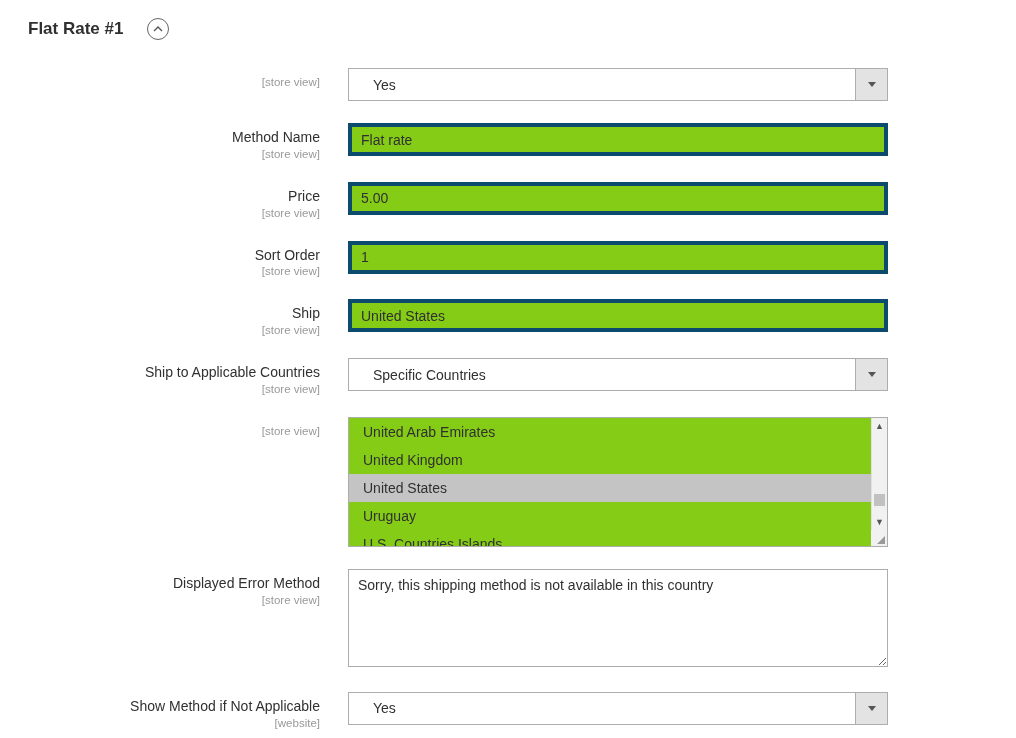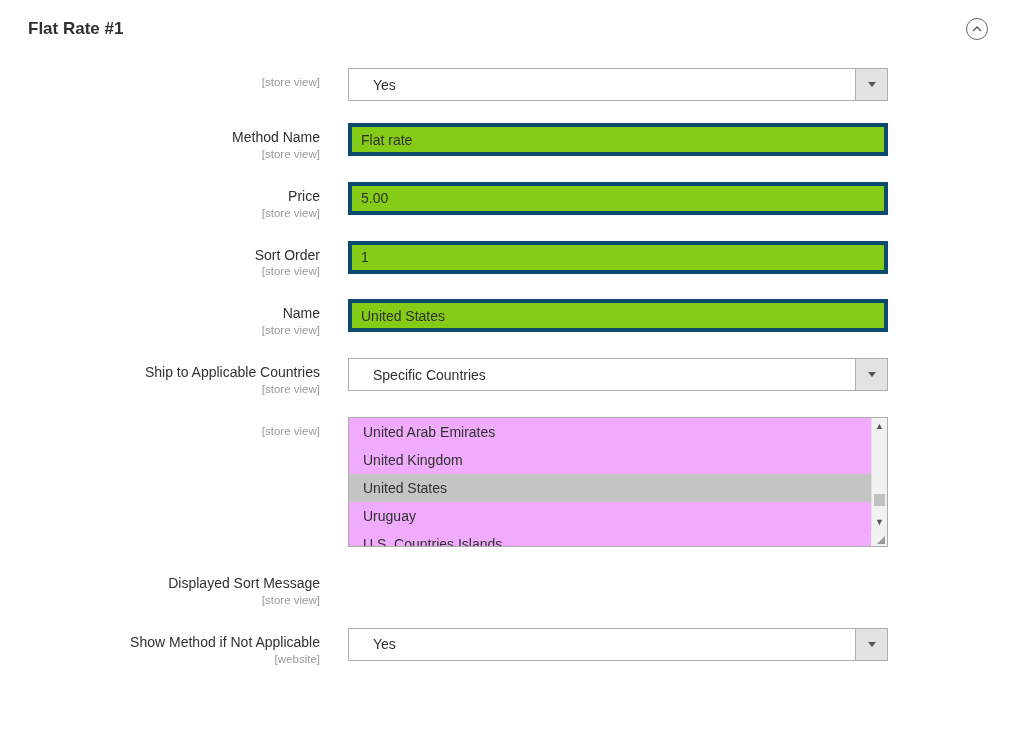--- a/index.html
+++ b/index.html
@@ -10,21 +10,20 @@
     background: #fff;
     color: #333;
     font-size: 14px;
   }
   .container {
     width: 1016px;
     padding: 18px 28px 30px 28px;
   }
   .section-header {
     display: flex;
-    justify-content: space-between;
     align-items: center;
     margin-bottom: 28px;
     gap: 24px;
   }
   .section-title {
     font-size: 17px;
     font-weight: 600;
     color: #303030;
   }
   .collapse-btn {
@@ -100,21 +99,21 @@
     align-items: center;
     justify-content: center;
   }
   .select-arrow svg { display:block; }
   .multiselect {
     width: 100%;
     height: 130px;
     border: 1px solid #adadad;
     overflow: hidden;
     position: relative;
-    background: #f0abfc;
+    background: #84cc16;
   }
   .multiselect-inner {
     position: absolute;
     left: 0; top: 0;
     right: 16px;
     bottom: 0;
     overflow: hidden;
   }
   .ms-option {
     padding: 6px 14px;
@@ -232,21 +231,21 @@
       <div class="label-main">Sort Order</div>
       <div class="label-scope">[store view]</div>
     </div>
     <div class="field-col">
       <input type="text" class="text-input" value="1" style="">
     </div>
   </div>
 
   <div class="form-row">
     <div class="label-col">
-      <div class="label-main">Name</div>
+      <div class="label-main">Ship</div>
       <div class="label-scope">[store view]</div>
     </div>
     <div class="field-col">
       <input type="text" class="text-input" value="United States" style="">
     </div>
   </div>
 
   <div class="form-row">
     <div class="label-col">
       <div class="label-main">Ship to Applicable Countries</div>
@@ -282,22 +281,25 @@
           <div class="ms-sb-thumb"></div>
           <div class="ms-sb-btn ms-sb-down">▼</div>
           <div class="ms-resize"></div>
         </div>
       </div>
     </div>
   </div>
 
   <div class="form-row">
     <div class="label-col">
-      <div class="label-main">Displayed Sort Message</div>
-      <div class="label-scope">[store view]</div>
+      <div class="label-main">Displayed Error Method</div>
+      <div class="label-scope">[store view]</div>
+    </div>
+    <div class="field-col">
+      <textarea class="textarea-input" style="">Sorry, this shipping method is not available in this country</textarea>
     </div>
   </div>
 
   <div class="form-row">
     <div class="label-col">
       <div class="label-main">Show Method if Not Applicable</div>
       <div class="label-scope">[website]</div>
     </div>
     <div class="field-col">
       <div class="select-wrap">

